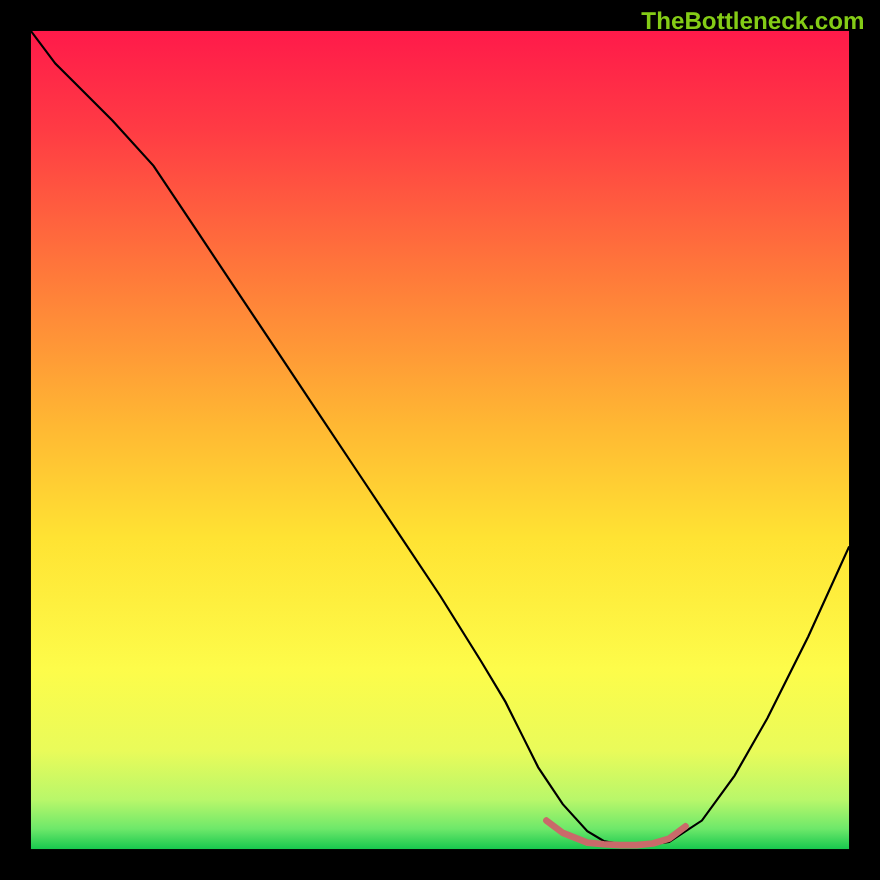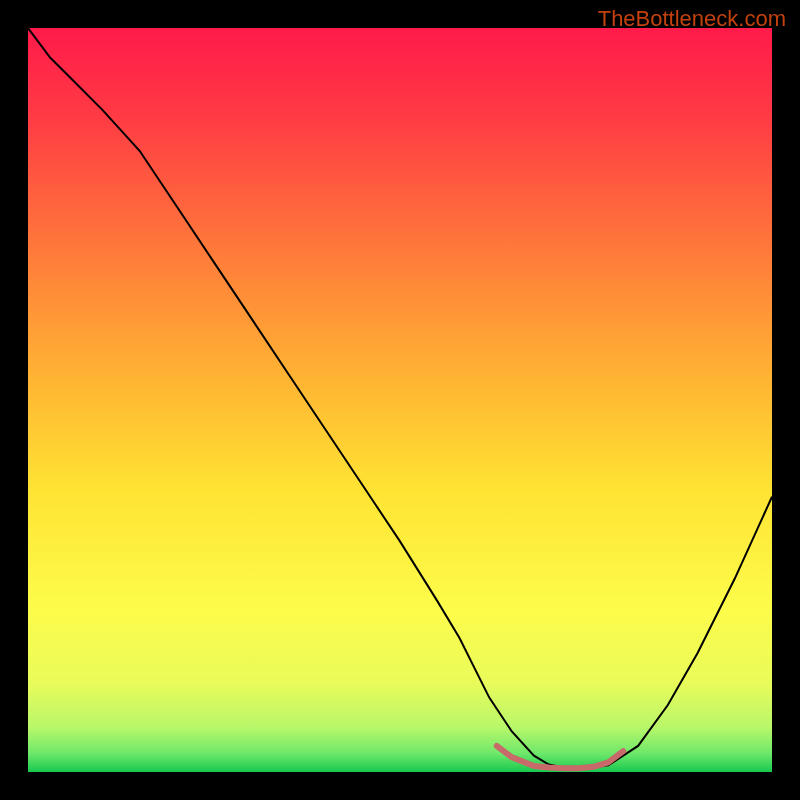--- a/index.html
+++ b/index.html
@@ -9,22 +9,22 @@
     height: 800px;
     position: relative;
     background: #000;
   }
   .watermark {
     position: absolute;
     top: 6px;
     right: 14px;
     font-family: Arial, Helvetica, sans-serif;
     font-size: 22px;
-    font-weight: 400;
-    color: #c2410c;
+    font-weight: 700;
+    color: #84cc16;
     z-index: 10;
   }
   .plot-area {
     position: absolute;
     left: 28px;
     top: 28px;
     width: 744px;
     height: 744px;
   }
   svg { display: block; }

